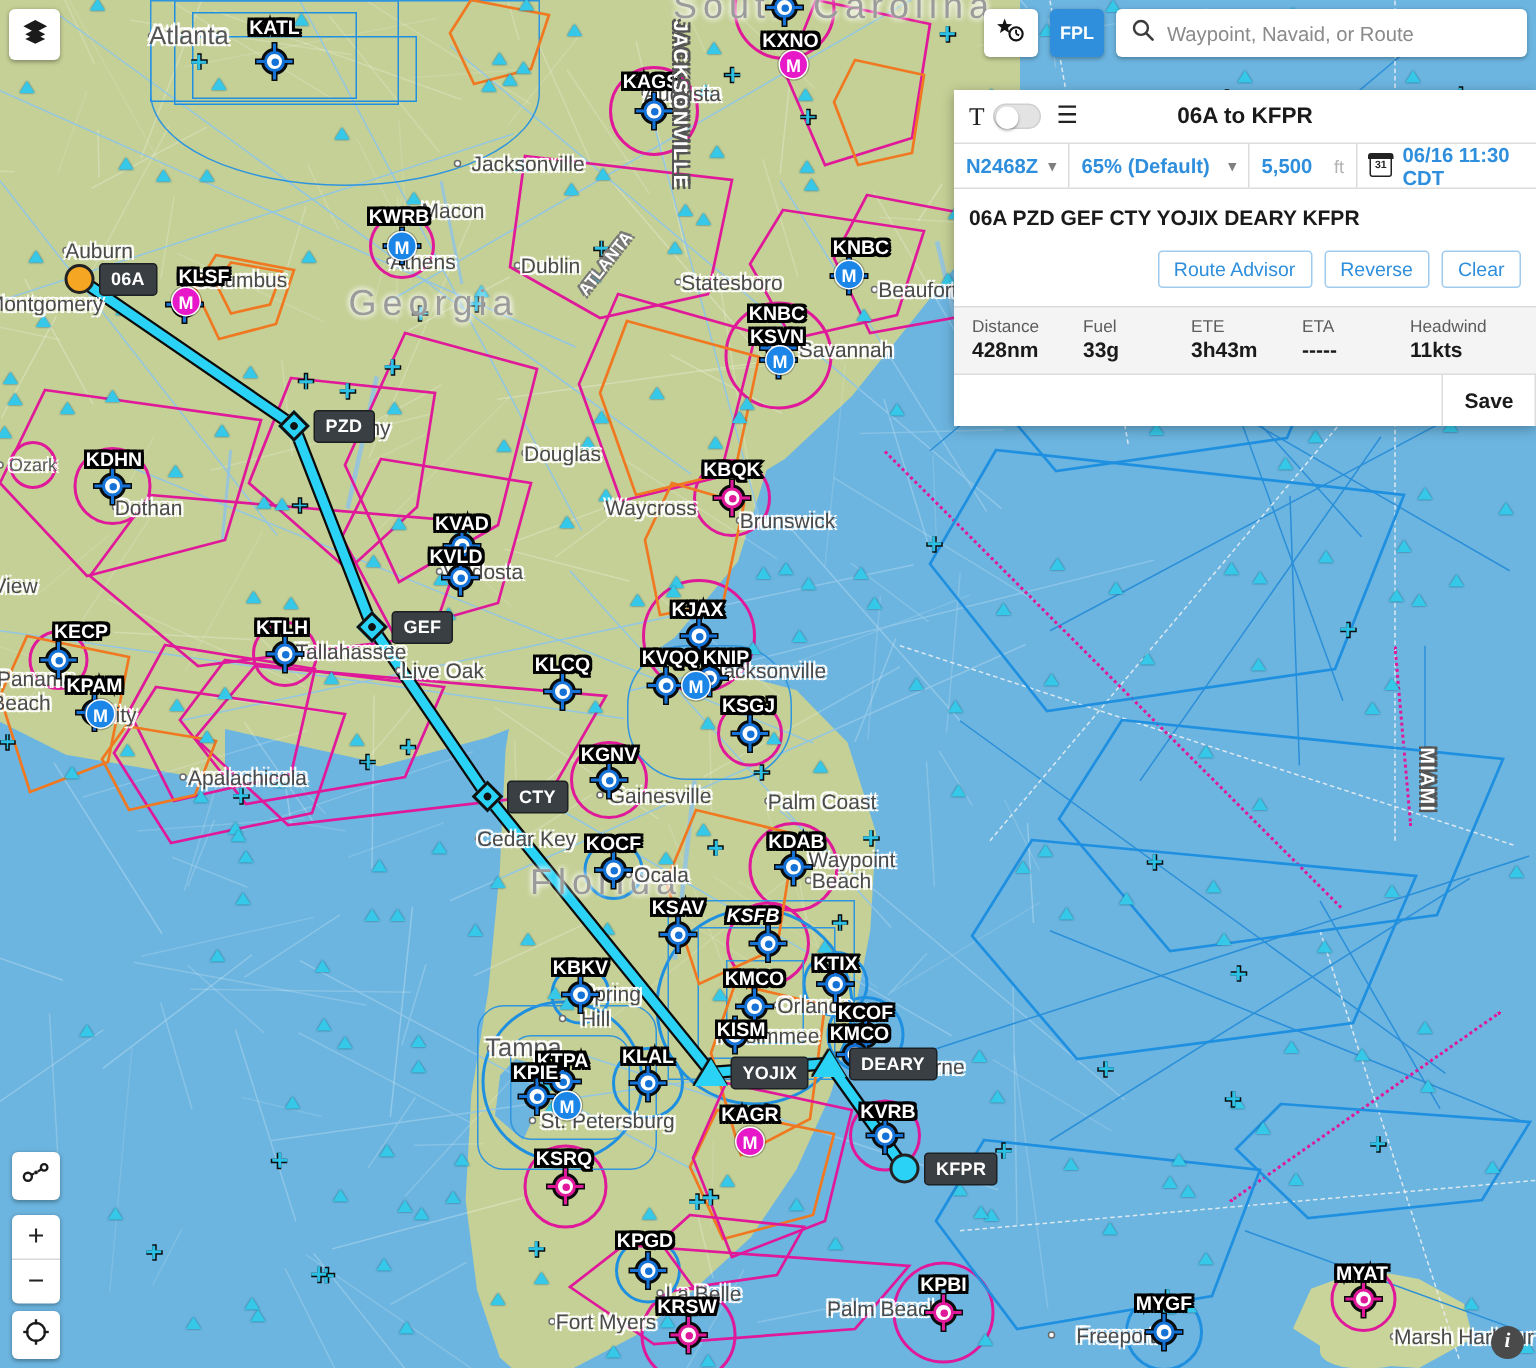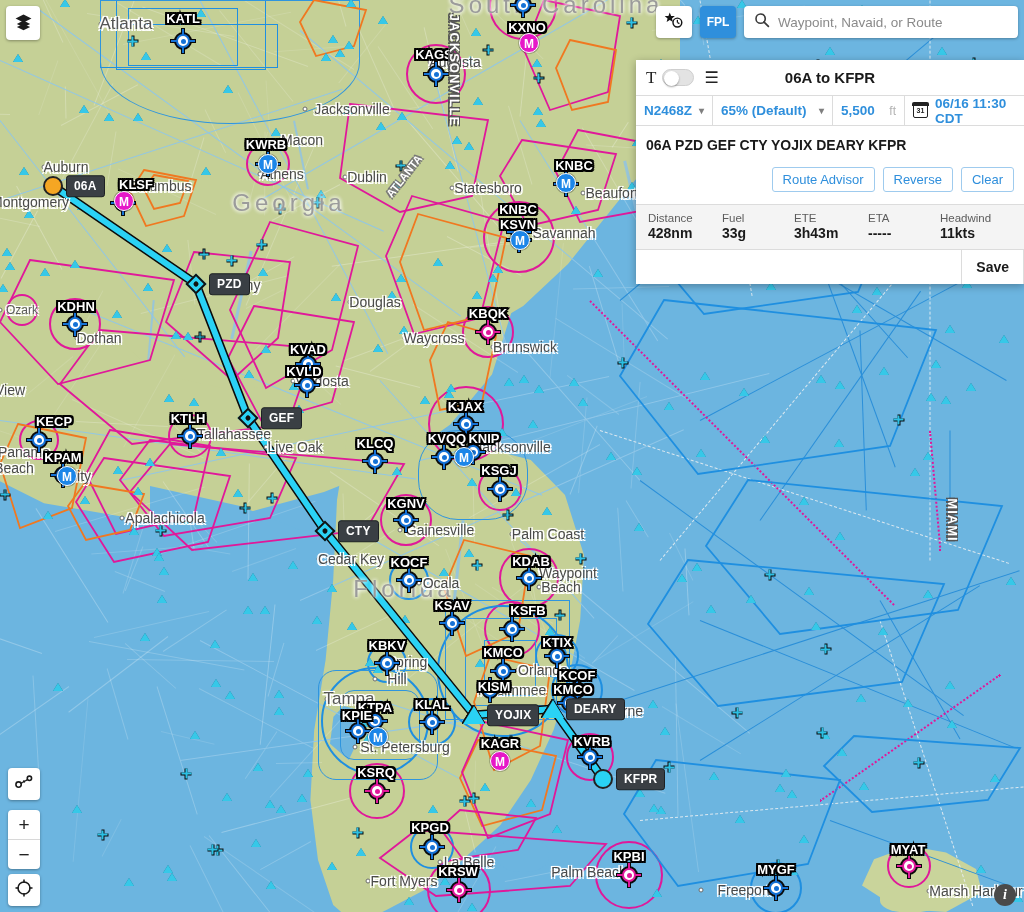--- a/index.html
+++ b/index.html
@@ -1773,21 +1773,21 @@
           <div class="ap-icon ">
         <div class="spike v"></div>
             <div class="spike h"></div>
         <div class="ring"></div>
         <div class="spike-in v"></div>
             <div class="spike-in h"></div>
         <div class="ring-in"></div>
         <div class="dot"></div>
           </div>
         </div>
-        <div class="maplabel ident" style="left: 528px; top: 610px;">KSFB</div>
+        <div class="maplabel ident" style="left: 502px; top: 610px; font-style: italic;">KSFB</div>
         <div class="marker" style="left: 557px; top: 656px;">
           <div class="ap-icon ">
         <div class="spike v"></div>
             <div class="spike h"></div>
         <div class="ring"></div>
         <div class="spike-in v"></div>
             <div class="spike-in h"></div>
         <div class="ring-in"></div>
         <div class="dot"></div>
           </div>

